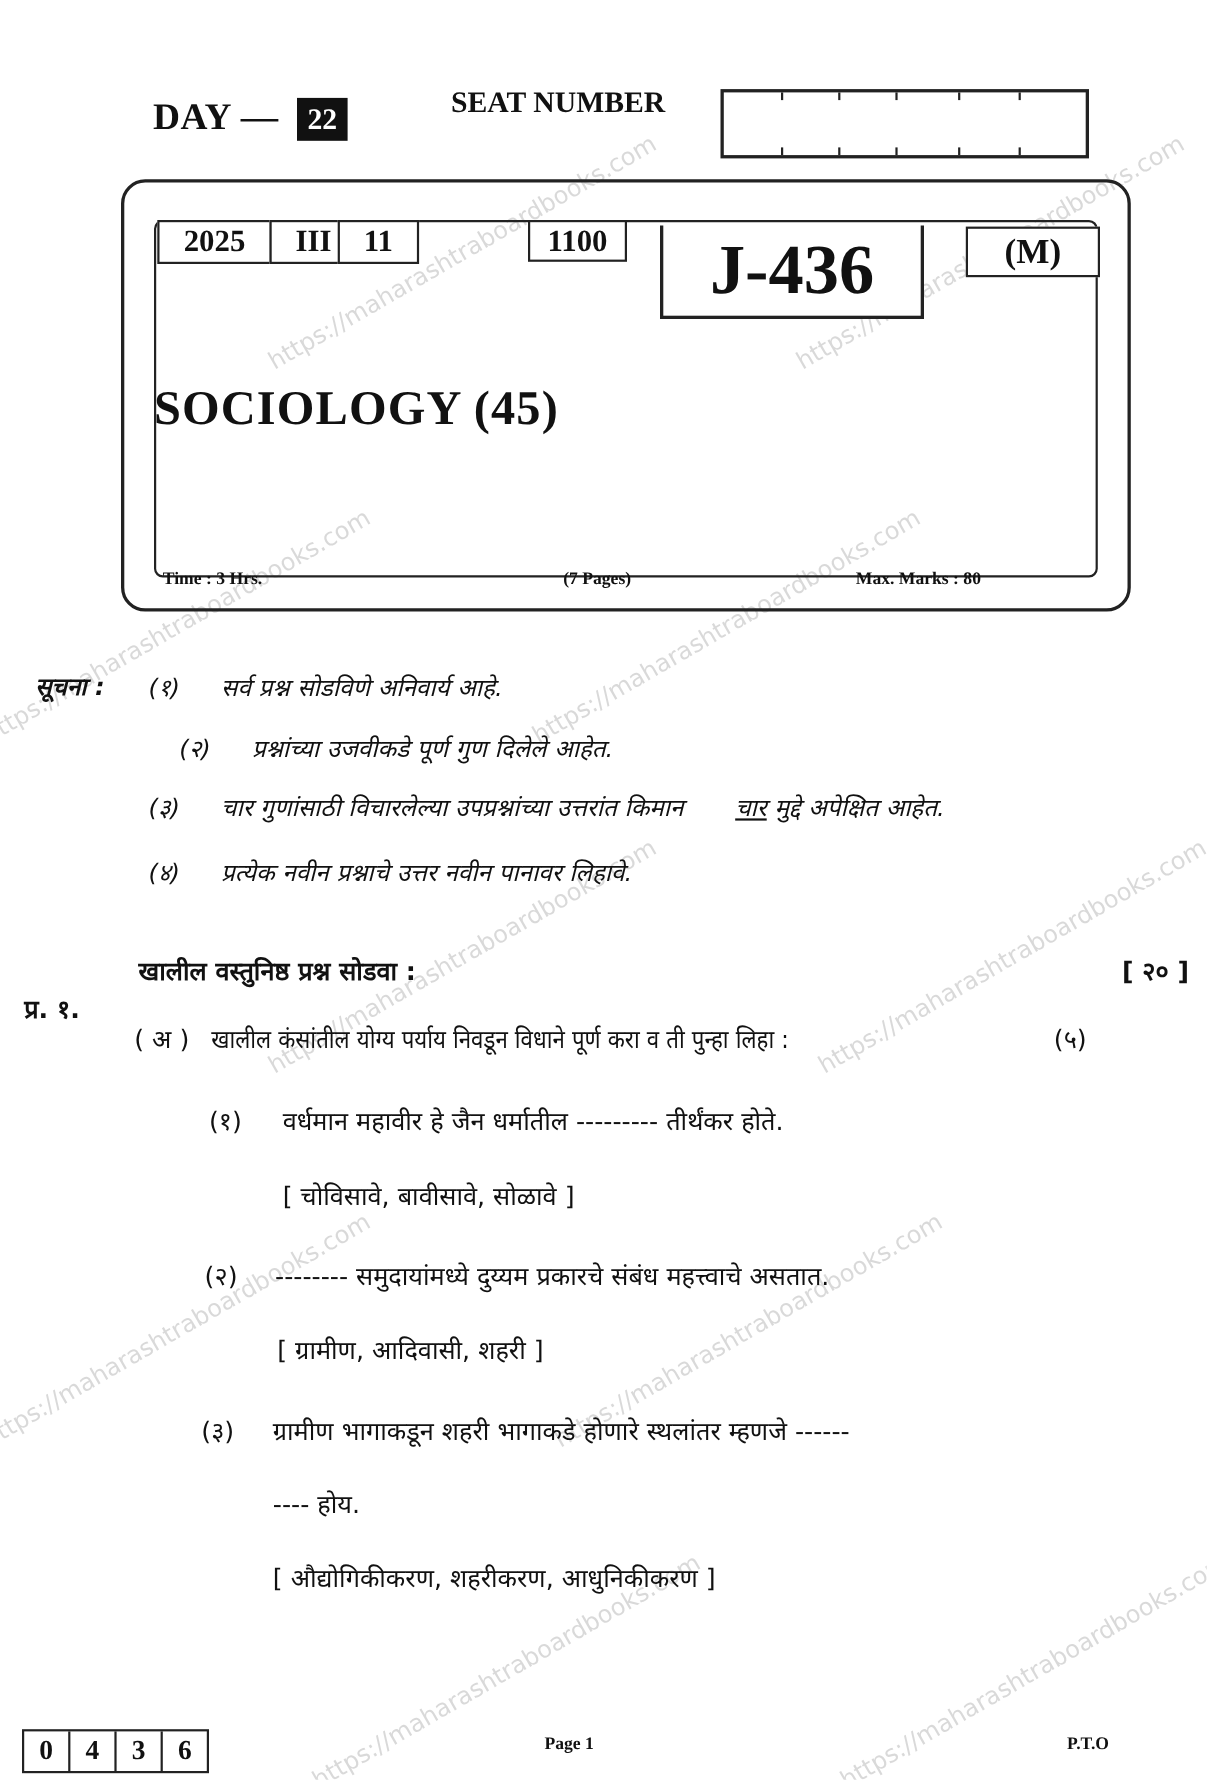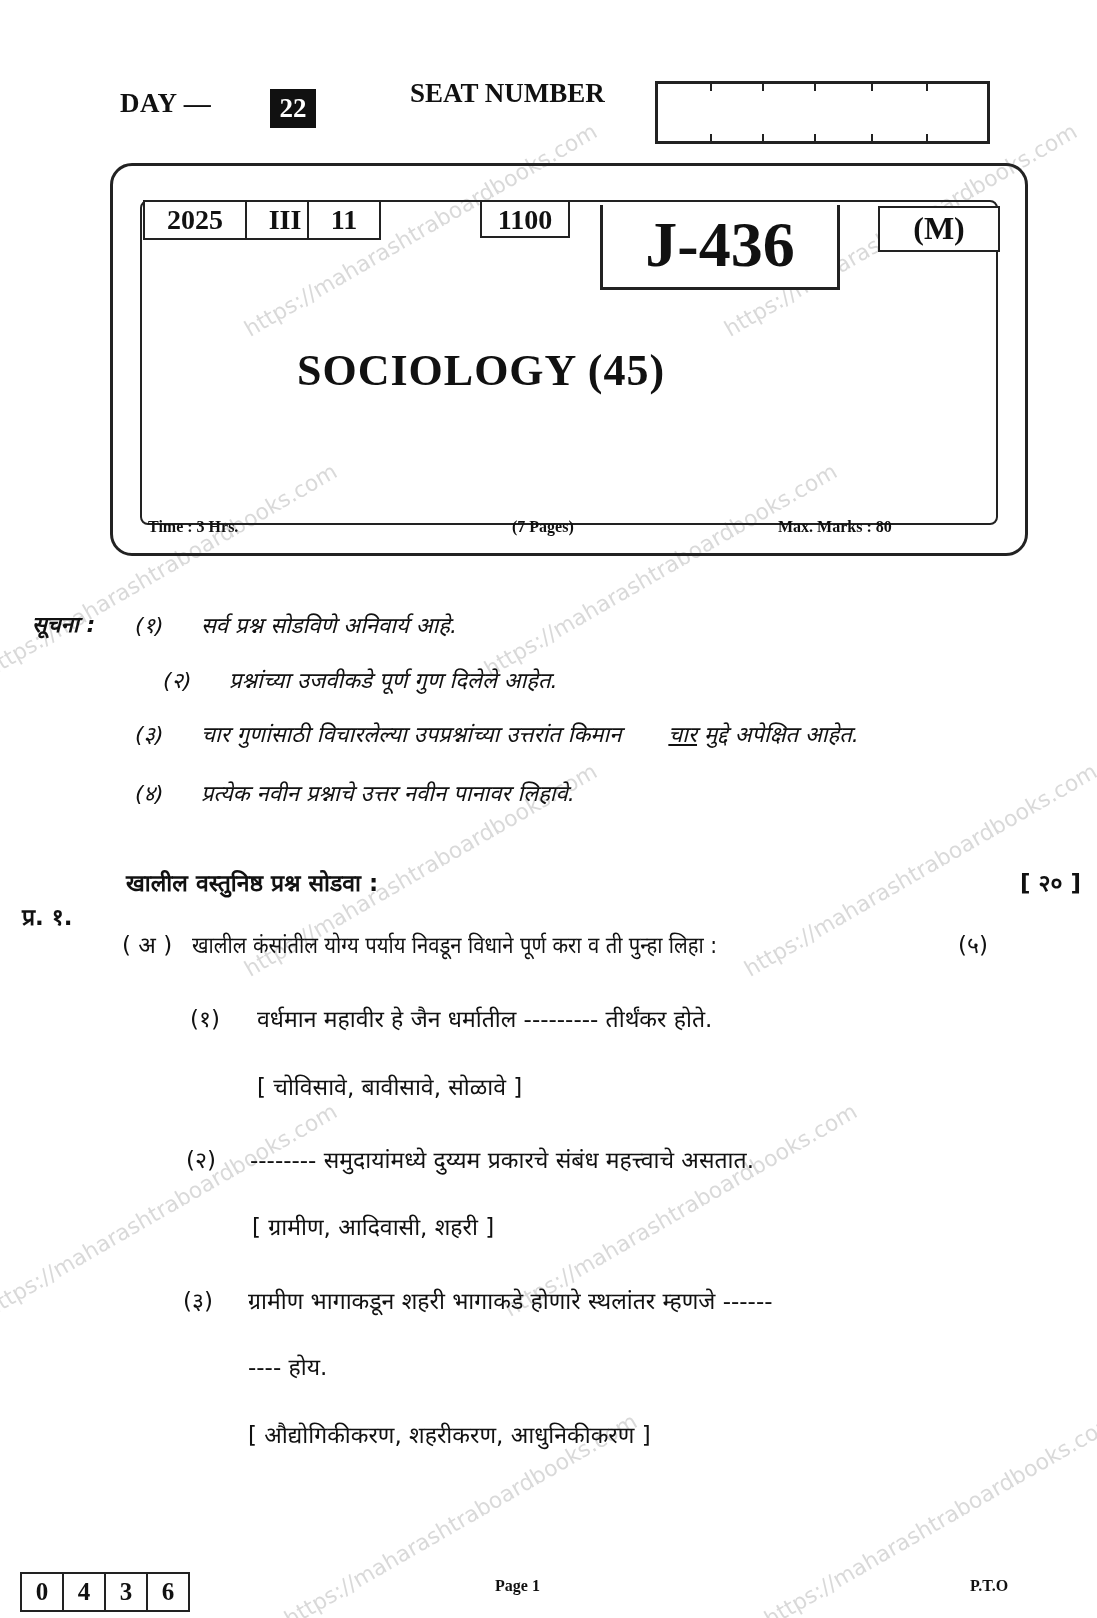--- a/index.html
+++ b/index.html
@@ -3,33 +3,33 @@
 <meta charset="utf-8">
 <style>
   html, body { margin: 0; padding: 0; background: #ffffff; }
   body {
     width: 1097px; height: 1618px; position: relative; overflow: hidden;
     color: #111; font-family: "DejaVu Serif", serif;
   }
   .abs { position: absolute; }
 
   
-  .day-label { left: 120px; top: 88px; font-size: 27px; font-weight: bold; font-family: "Liberation Serif", serif; letter-spacing: 0.5px; }
+  .day-label { left: 139px; top: 88px; font-size: 34px; font-weight: bold; font-family: "Liberation Serif", serif; letter-spacing: 0.5px; }
   .day-box { left: 270px; top: 89px; width: 46px; height: 39px; background: #111; color: #fff; font-size: 27px; font-weight: bold; text-align: center; line-height: 39px; font-family: "Liberation Serif", serif; }
   .seat-label { left: 410px; top: 78px; font-size: 27px; font-weight: bold; font-family: "Liberation Serif", serif; }
   .seat-box { left: 655px; top: 81px; width: 335px; height: 63px; border: 3px solid #222; box-sizing: border-box; }
   .seat-tick { position: absolute; width: 2px; height: 7px; background: #222; }
 
   
   .frame { left: 110px; top: 163px; width: 918px; height: 393px; border: 3px solid #222; border-radius: 22px; box-sizing: border-box; }
   .inner { left: 140px; top: 200px; width: 858px; height: 325px; border: 2px solid #222; border-radius: 8px; box-sizing: border-box; }
   .code-cell { top: 200px; height: 40px; border: 2px solid #222; box-sizing: border-box; font-size: 28px; font-weight: bold; text-align: center; line-height: 36px; font-family: "Liberation Serif", serif; background: #fff; }
   .jcode { left: 600px; top: 205px; width: 240px; height: 85px; border: 3px solid #222; border-top: 0; box-sizing: border-box; background: #fff; font-size: 64px; font-weight: bold; text-align: center; line-height: 80px; font-family: "Liberation Serif", serif; }
   .mcell { left: 878px; top: 206px; width: 122px; height: 46px; border: 2px solid #222; box-sizing: border-box; background: #fff; font-size: 32px; font-weight: bold; text-align: center; line-height: 40px; font-family: "Liberation Serif", serif; }
-  .subject { left: 140px; top: 345px; width: 682px; text-align: center; font-size: 44px; font-weight: bold; font-family: "Liberation Serif", serif; letter-spacing: 1px; }
+  .subject { left: 140px; top: 345px; width: 682px; font-size: 44px; font-weight: bold; font-family: "Liberation Serif", serif; letter-spacing: 1px; }
   .meta { top: 478px; font-size: 16px; font-weight: bold; font-family: "Liberation Serif", serif; margin-top: 40px; }
 
   
   .instr { font-size: 22px; font-style: italic; font-family: "DejaVu Sans", sans-serif; }
   .instr-label { left: 32px; top: 608px; font-size: 22px; font-weight: bold; font-style: italic; font-family: "DejaVu Sans", sans-serif; }
   .num { display: inline-block; width: 66px; }
 
   
   .q { font-size: 23px; font-family: "DejaVu Sans", sans-serif; }
   .qb { font-weight: bold; }

